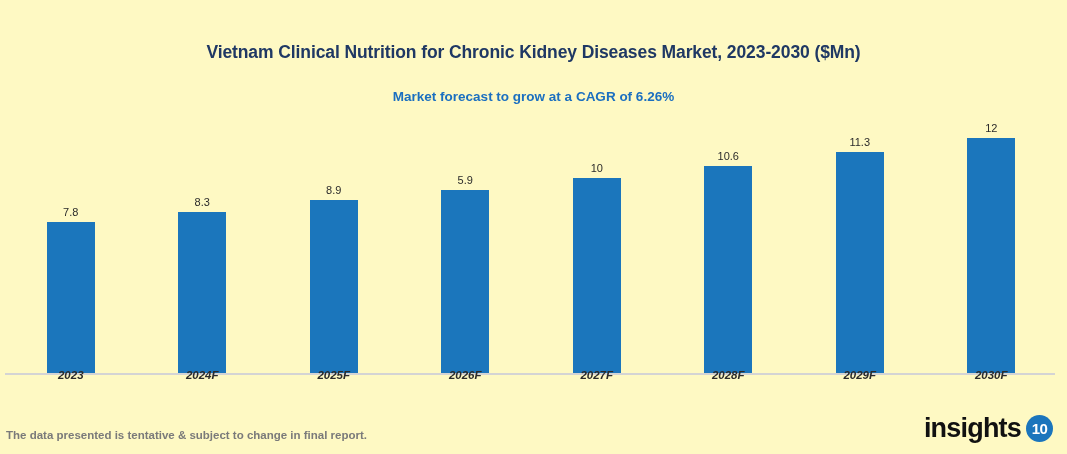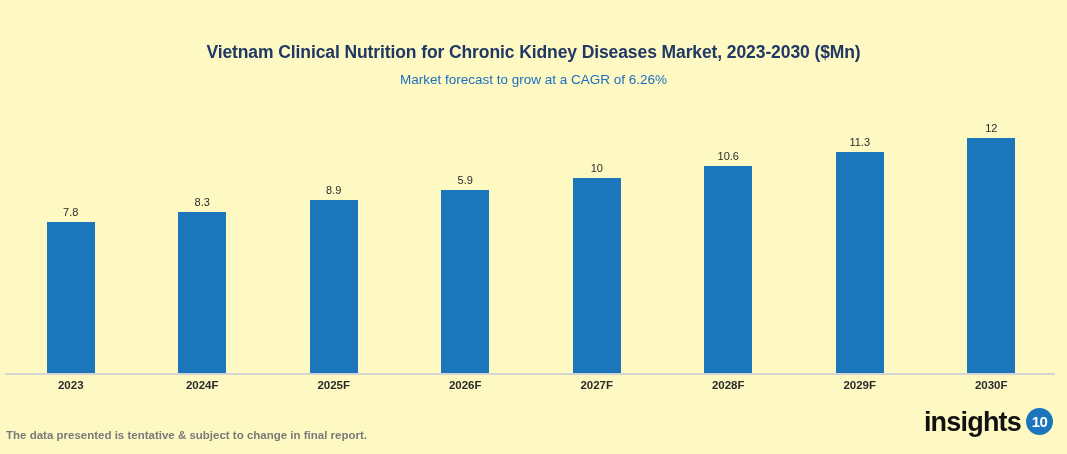--- a/index.html
+++ b/index.html
@@ -33,23 +33,23 @@
   }
   #chart-title {
     font-size: 17.5px;
     font-weight: bold;
     color: #1F3864;
     letter-spacing: -0.1px;
     line-height: 24px;
     white-space: nowrap;
   }
   #chart-subtitle {
-    margin-top: 7px;
+    margin-top: 24px;
     font-size: 13.5px;
-    font-weight: normal;
+    font-weight: bold;
     color: #1B6FC0;
     line-height: 18px;
     white-space: nowrap;
   }
 
   
   #plot-area {
     position: absolute;
     left: 5px;
     top: 110px;
@@ -91,24 +91,25 @@
     top: 373px;
     width: 1050px;
     height: 2px;
     background: #d4d4d4;
   }
 
   
   #x-labels {
     position: absolute;
     left: 5px;
-    top: 378px;
+    top: 368px;
     width: 1052px;
     display: flex;
     justify-content: space-around;
+    font-style: italic;
   }
   .x-label {
     flex: 1 1 0;
     text-align: center;
     font-size: 11.5px;
     font-weight: bold;
     color: #2b2b2b;
     line-height: 14px;
   }
 
@@ -122,21 +123,21 @@
     color: #7a7a7a;
     line-height: 14px;
     white-space: nowrap;
   }
 
   #logo {
     position: absolute;
     right: 14px;
     top: 408px;
     display: flex;
-    align-items: flex-start;
+    align-items: flex-end;
     height: 34px;
   }
   #logo-word {
     font-size: 27px;
     font-weight: bold;
     color: #111111;
     letter-spacing: -0.8px;
     line-height: 28px;
   }
   #logo-badge {

